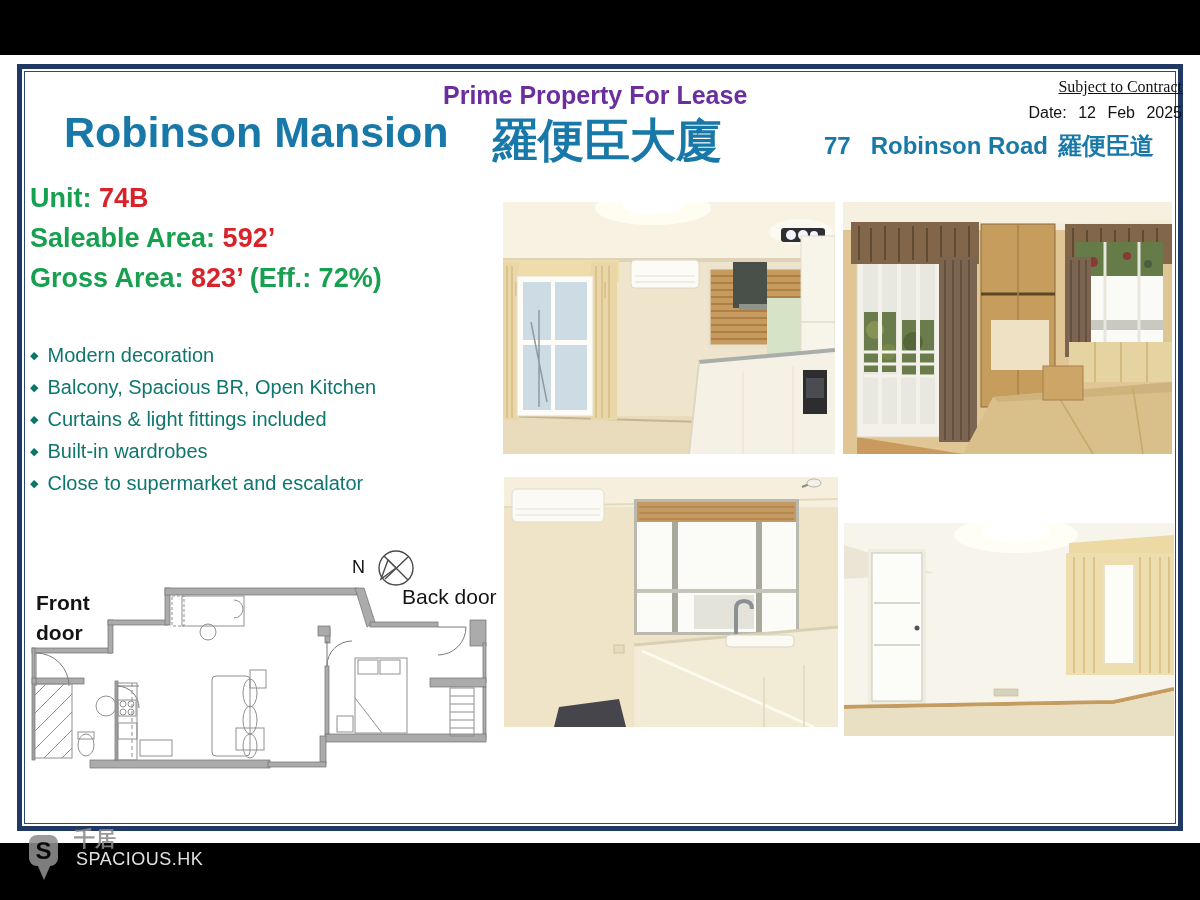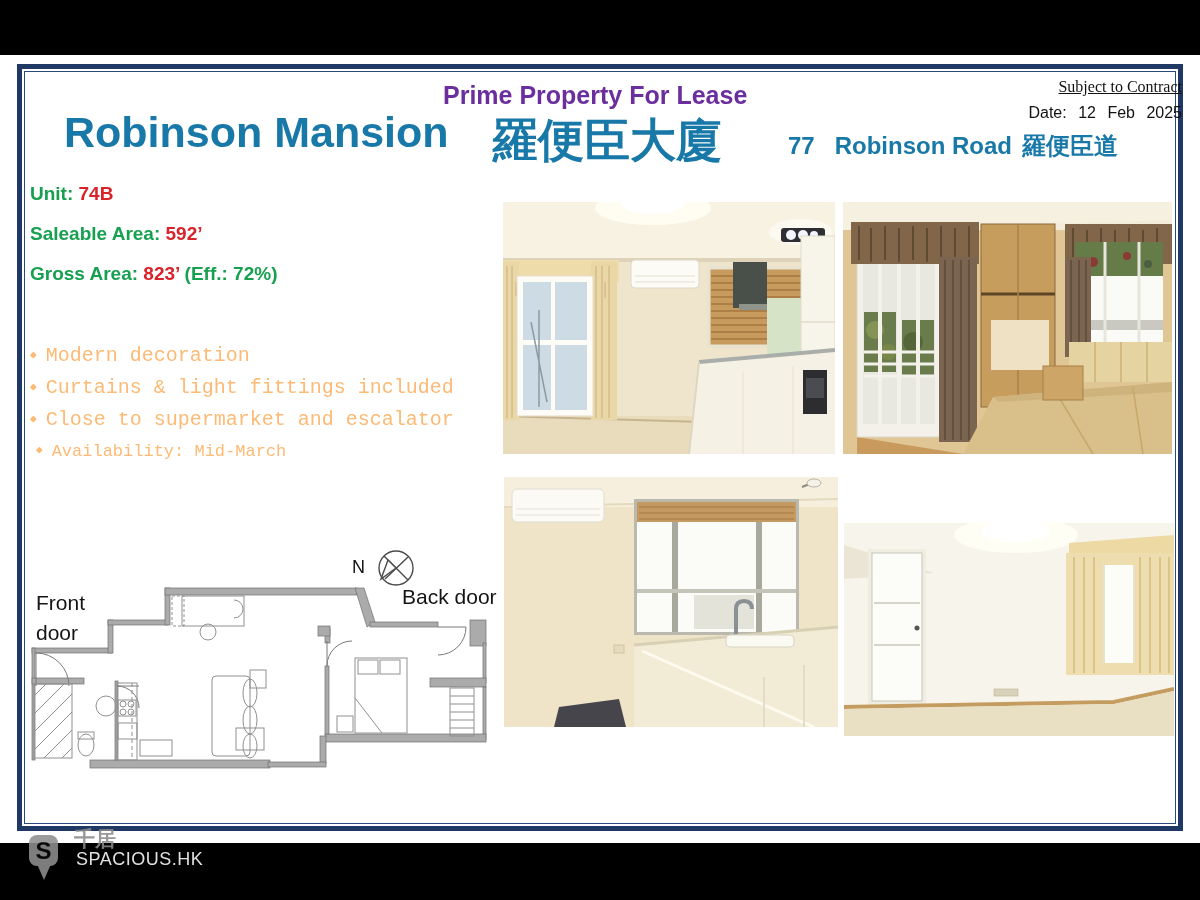--- a/index.html
+++ b/index.html
@@ -7,36 +7,36 @@
          font-family:"Liberation Sans",sans-serif;}
   .abs{position:absolute;}
   .paper{left:0;top:55px;width:1200px;height:788px;background:#ffffff;}
   .frame{left:17px;top:64px;width:1166px;height:767px;border:5px solid #1f3864;
          box-sizing:border-box;box-shadow:inset 0 0 0 2px #ffffff, inset 0 0 0 3px #2a4a7a;}
   
   .tagline{left:443px;top:81px;font-size:25px;font-weight:bold;color:#6b2e9e;white-space:nowrap;}
   .title-en{left:64px;top:108px;font-size:43px;font-weight:bold;color:#1878a8;white-space:nowrap;}
   .title-zh{left:492px;top:110px;font-size:46px;font-weight:bold;color:#1878a8;white-space:nowrap;}
   .addr{left:788px;top:130px;font-size:24px;font-weight:bold;color:#1878a8;white-space:nowrap;}
-  .addr .num{margin-right:20px;}
+  .addr .num{margin-right:20px;margin-left:36px;}
   .addr .road{margin-right:10px;text-align:center;}
   .subject{right:18px;top:78px;font-size:16px;color:#121212;text-decoration:underline;white-space:nowrap;font-family:Liberation Serif, serif;}
   .dateline{right:18px;top:104px;font-size:16px;color:#121212;word-spacing:7px;white-space:nowrap;}
   
   .details{left:30px;top:183px;}
-  .detail-line{height:40px;font-size:19px;font-weight:bold;white-space:nowrap;}
+  .detail-line{height:40px;font-size:27px;font-weight:bold;white-space:nowrap;}
   .detail-line .lbl,.detail-line .sfx{color:#16a04f;}
   .detail-line .val{color:#d9232a;}
   
-  .features{left:30px;top:341px;color:#fdba74;font-family:Liberation Mono, monospace;}
+  .features{left:30px;top:341px;color:#0f766e;}
   .feat{font-size:20px;line-height:29px;white-space:nowrap;}
   .feat .blt{font-size:11px;margin-right:9px;position:relative;top:-3px;}
   .feat.small{font-size:17px;padding-left:6px;}
   
-  .front-label{left:36px;top:588px;font-size:21px;color:#141414;line-height:30px;}
+  .front-label{left:36px;top:588px;font-size:21px;color:#141414;line-height:30px;font-weight:bold;}
   .n-label{left:352px;top:557px;font-size:18px;color:#141414;}
   .back-label{left:402px;top:585px;font-size:21px;color:#141414;}
   .floorplan{left:22px;top:548px;}
   
   .photo{display:block;}
   .p1{left:503px;top:202px;}
   .p2{left:843px;top:202px;}
   .p3{left:504px;top:477px;}
   .p4{left:844px;top:523px;}
   
@@ -69,23 +69,24 @@
     <div class="detail-line">
       <span class="lbl">Saleable Area: </span><span class="val">592’</span><span class="sfx"></span>
     </div>
     <div class="detail-line">
       <span class="lbl">Gross Area: </span><span class="val">823’</span><span class="sfx"> (Eff.: 72%)</span>
     </div>
   </div>
 
   <div class="abs features">
     <div class="feat"><span class="blt">◆</span><span>Modern decoration</span></div>
+    <div class="feat"><span class="blt">◆</span><span>Balcony, Spacious BR, Open Kitchen</span></div>
     <div class="feat"><span class="blt">◆</span><span>Curtains &amp; light fittings included</span></div>
+    <div class="feat"><span class="blt">◆</span><span>Built-in wardrobes</span></div>
     <div class="feat"><span class="blt">◆</span><span>Close to supermarket and escalator</span></div>
-    <div class="feat small"><span class="blt">◆</span><span>Availability: Mid-March</span></div>
   </div>
 
   <div class="abs front-label">
     <div>Front</div>
     <div>door</div>
   </div>
   <div class="abs n-label">N</div>
   <div class="abs back-label">Back door</div>
 
   <svg class="abs floorplan" width="470" height="250" viewBox="0 0 470 250">

